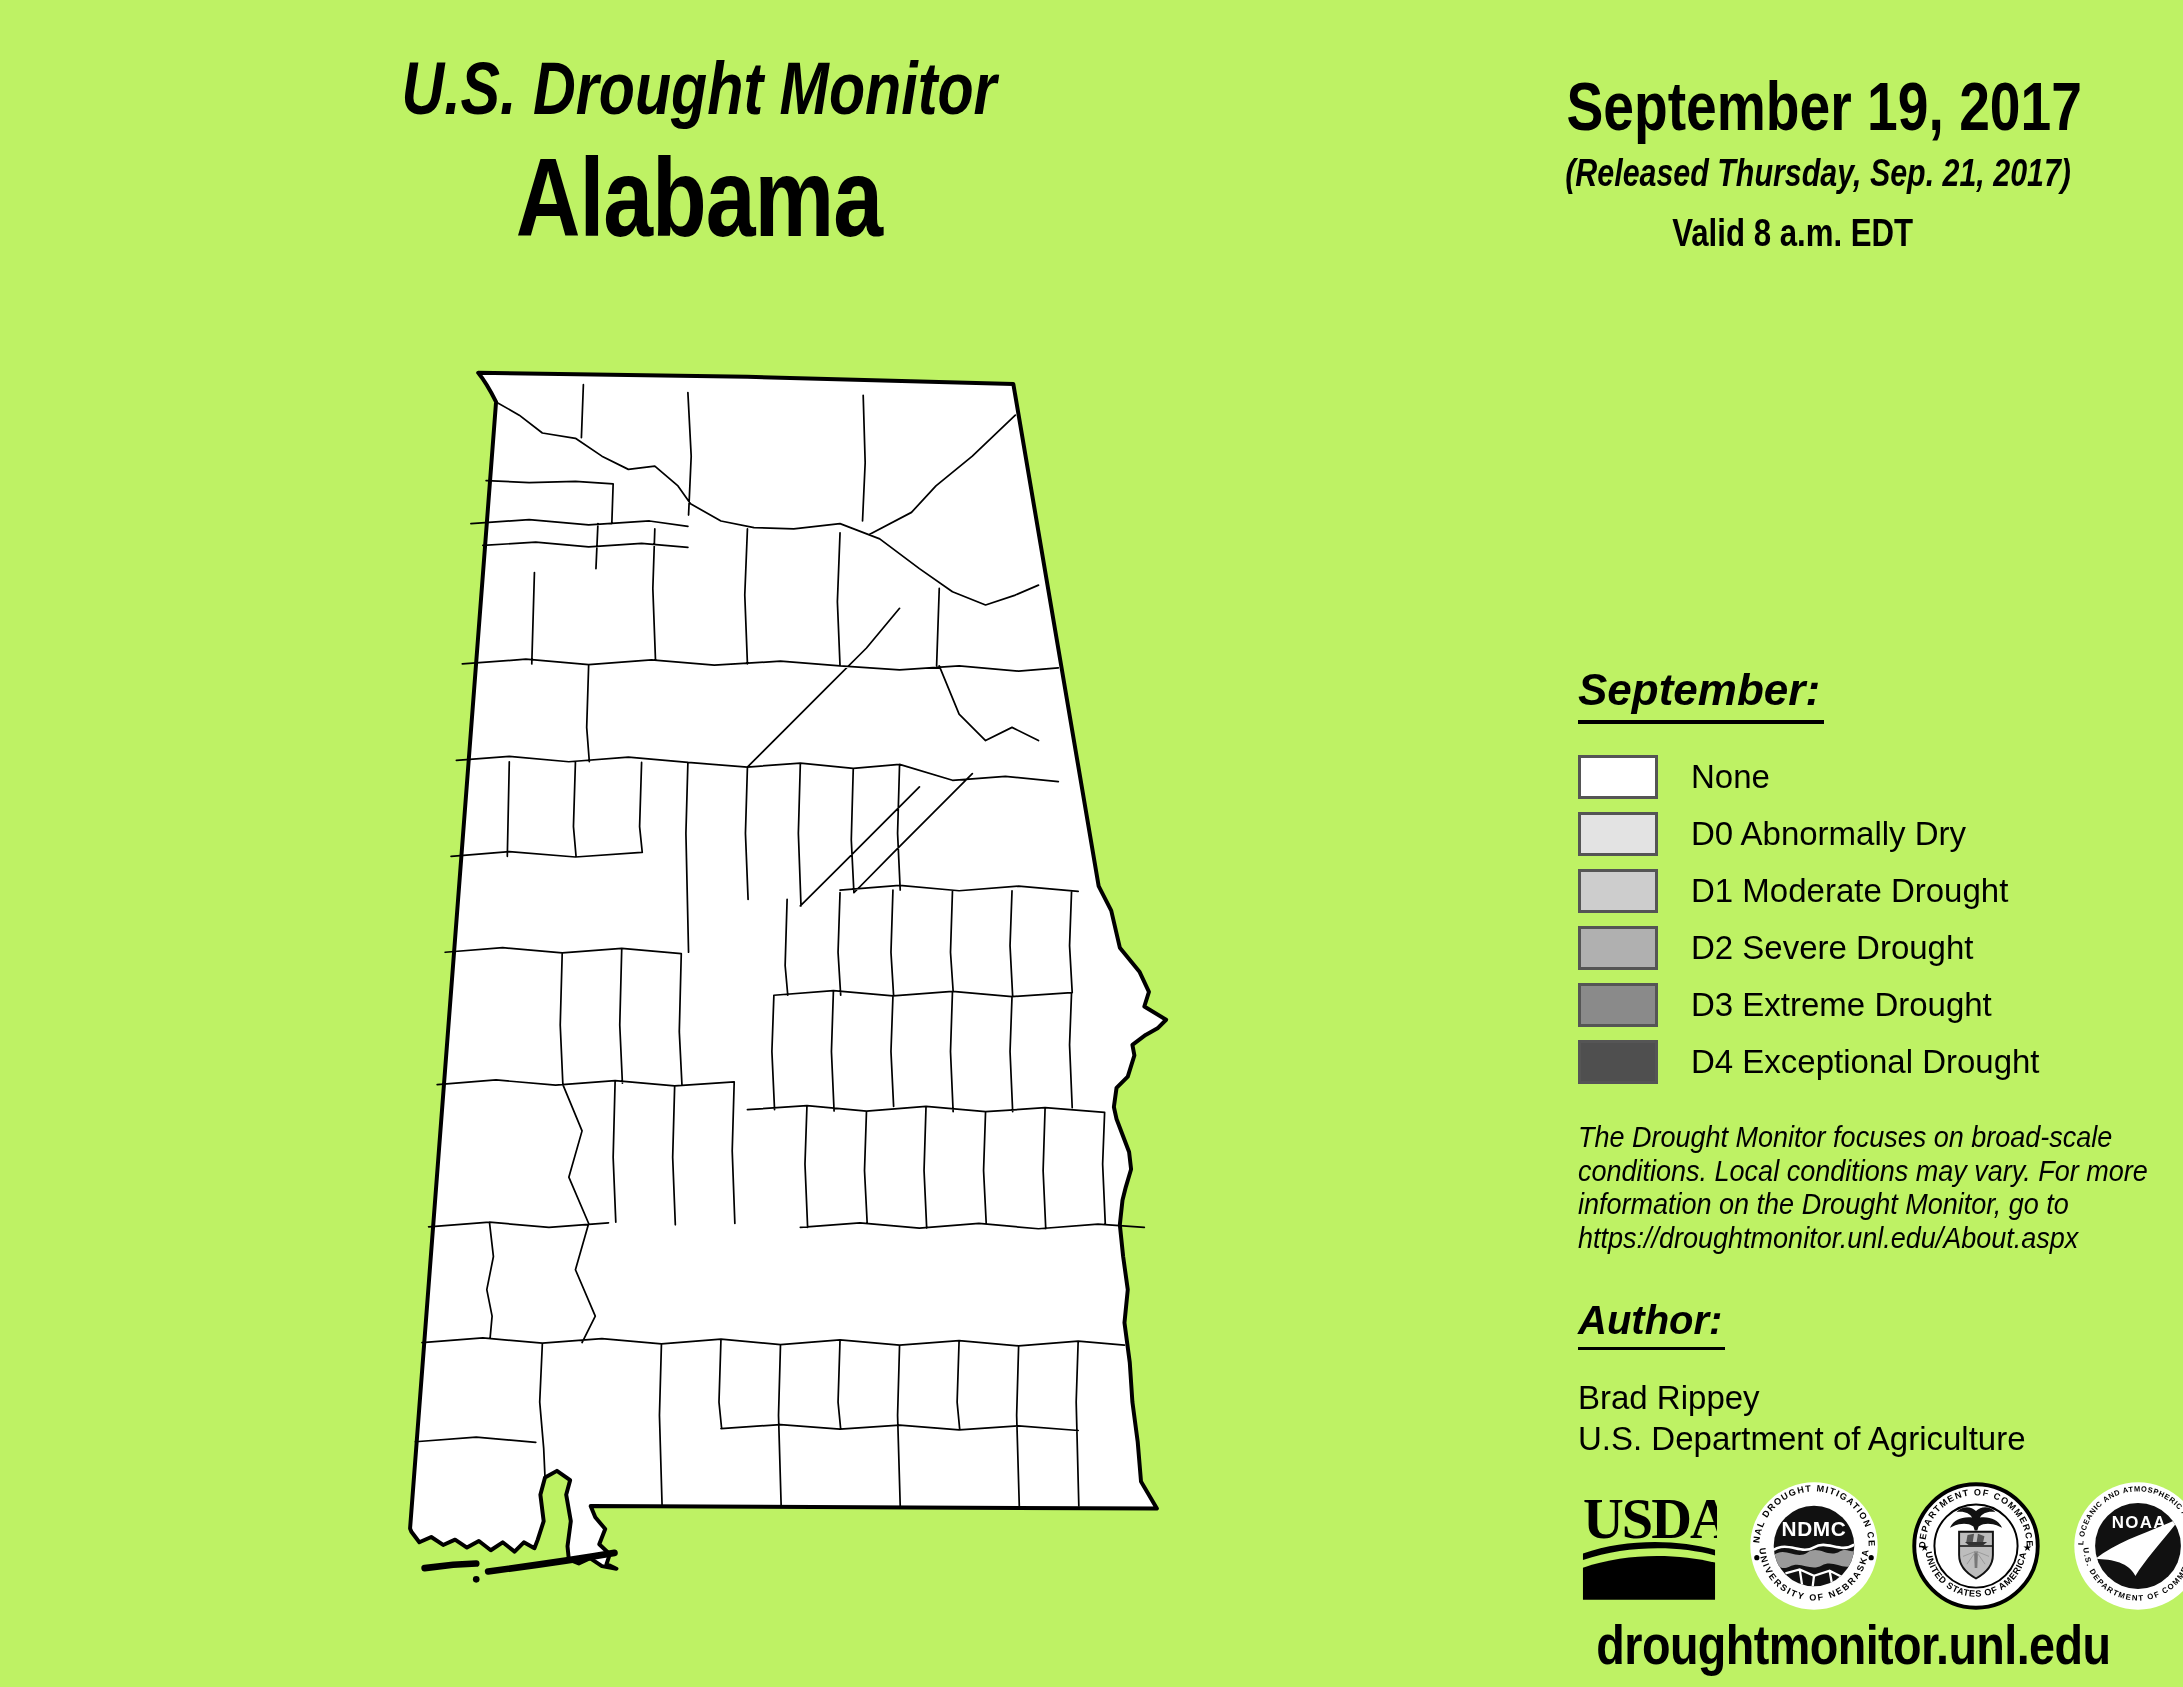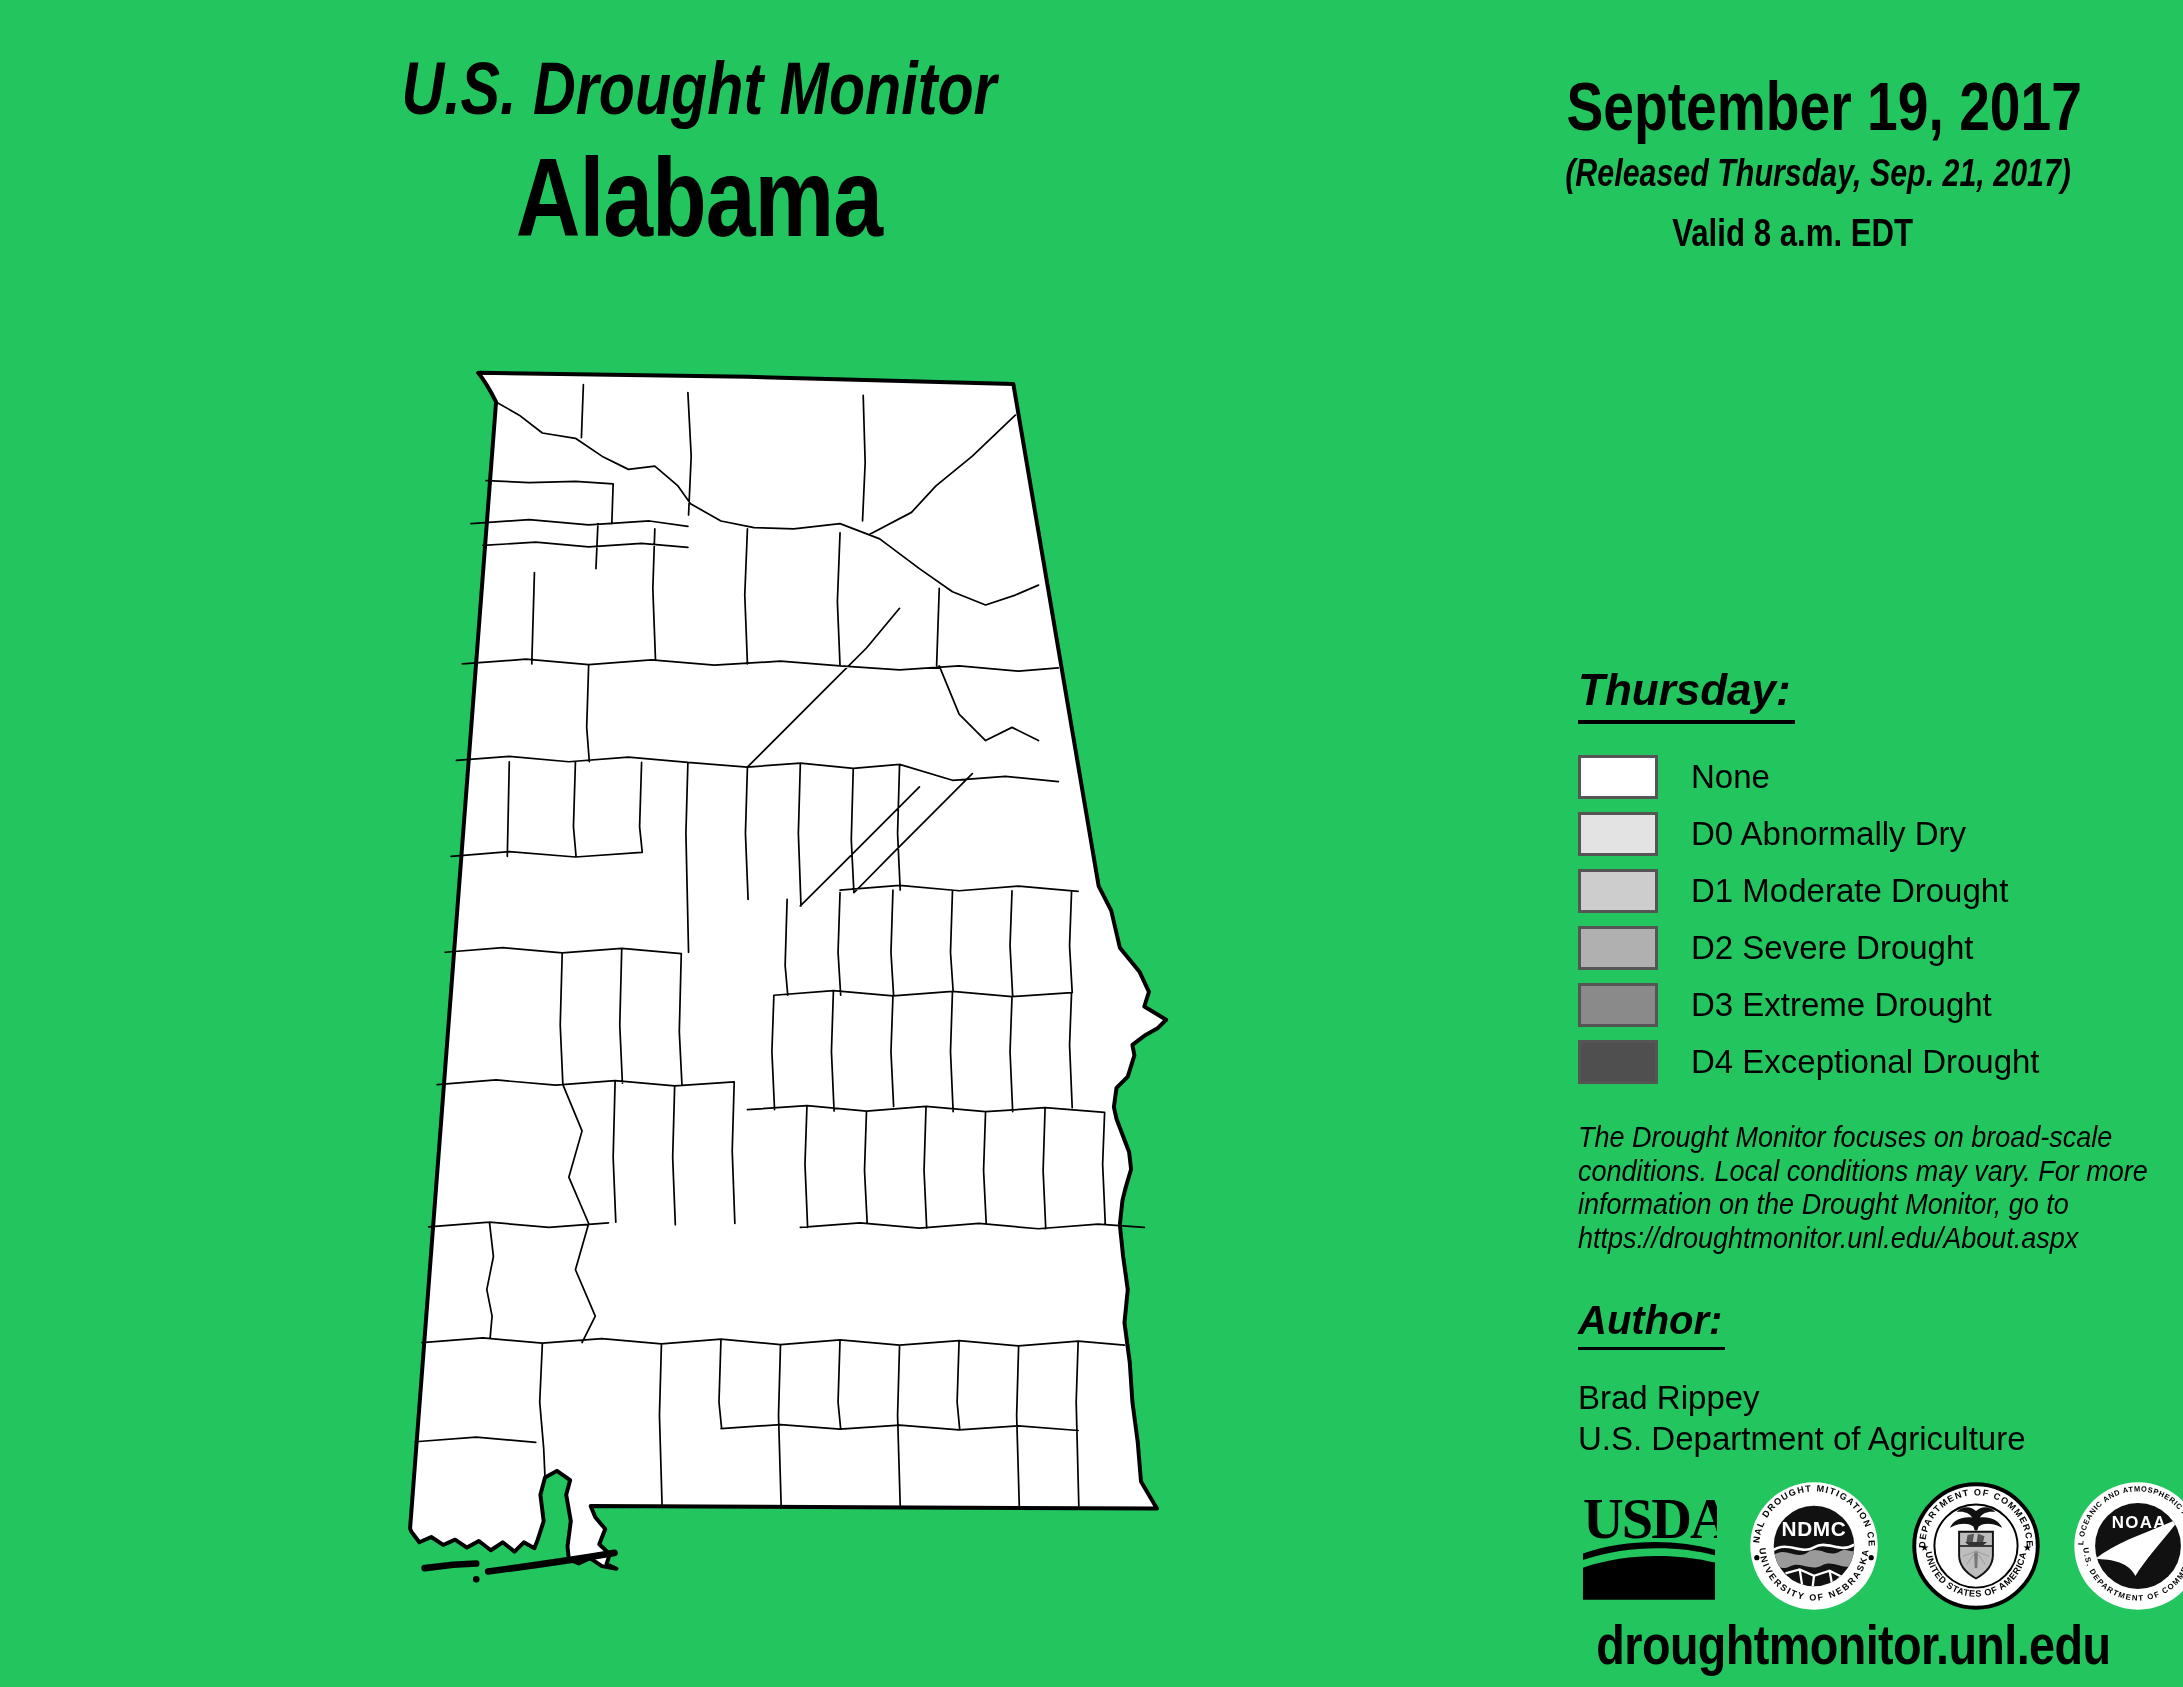--- a/index.html
+++ b/index.html
@@ -1,16 +1,16 @@
 <!DOCTYPE html>
 <html style="font-size:10.6px"><head>
 <meta charset="utf-8">
 <style>
   html,body{margin:0;padding:0;background:#fff;}
-  .page{position:relative;width:2183px;height:1687px;background:#22c55e;overflow:hidden;
+  .page{position:relative;width:2183px;height:1687px;background:#bef264;overflow:hidden;
         font-family:"Liberation Sans", sans-serif;color:#000;}
   .abs{position:absolute;}
   .narrowC{display:inline-block;transform:scaleX(0.80);transform-origin:50% 50%;white-space:nowrap;}
   .narrowL{display:inline-block;transform:scaleX(0.90);transform-origin:0 0;white-space:nowrap;}
 
   
   .hdr-left{left:318px;top:48px;width:761px;text-align:center;}
   .title-line{font-size:74px;font-weight:bold;font-style:italic;line-height:1.1;}
   .region-line{font-size:112px;font-weight:bold;line-height:1.05;margin-top:10px;letter-spacing:-1.3px;}
 
@@ -176,21 +176,21 @@
            M721,790 L780,730 L840,670 L900,610
            M850,447 L880,520 L920,560 L960,540 L1000,560
            M281,1080 L310,1150 L290,1220 L320,1290 L300,1360 L330,1430 L310,1470" fill="none" stroke="#000000" stroke-width="2.6" stroke-linejoin="round" stroke-linecap="round"></path>
 
       <path d="M72,1811 L115,1806 L150,1804 M168,1816 C230,1808 300,1798 359,1788" fill="none" stroke="#000000" stroke-width="10" stroke-linecap="round"></path>
       <circle cx="150" cy="1828" r="5" fill="#000"></circle>
     </svg>
   </div>
 
   <div class="abs legend">
-    <div class="legend-head">Thursday:</div>
+    <div class="legend-head">September:</div>
     <div class="legend-rows">
       <div class="legend-row">
         <div class="swatch" style="background: rgb(255, 255, 255);"></div>
         <div class="legend-label">None</div>
       </div>
       <div class="legend-row">
         <div class="swatch" style="background: rgb(227, 227, 227);"></div>
         <div class="legend-label">D0 Abnormally Dry</div>
       </div>
       <div class="legend-row">

